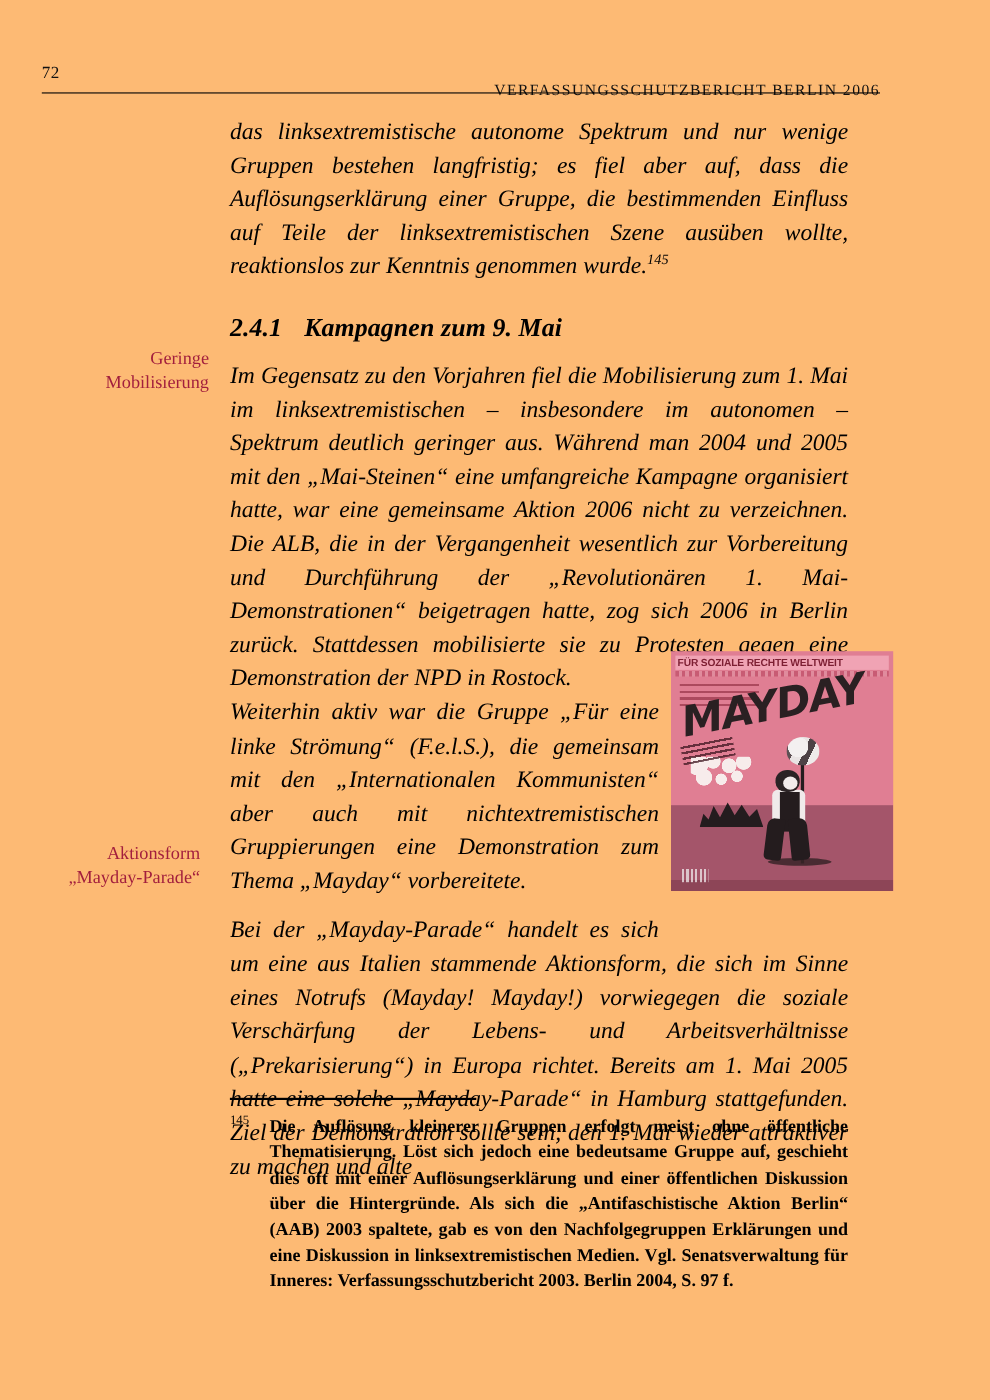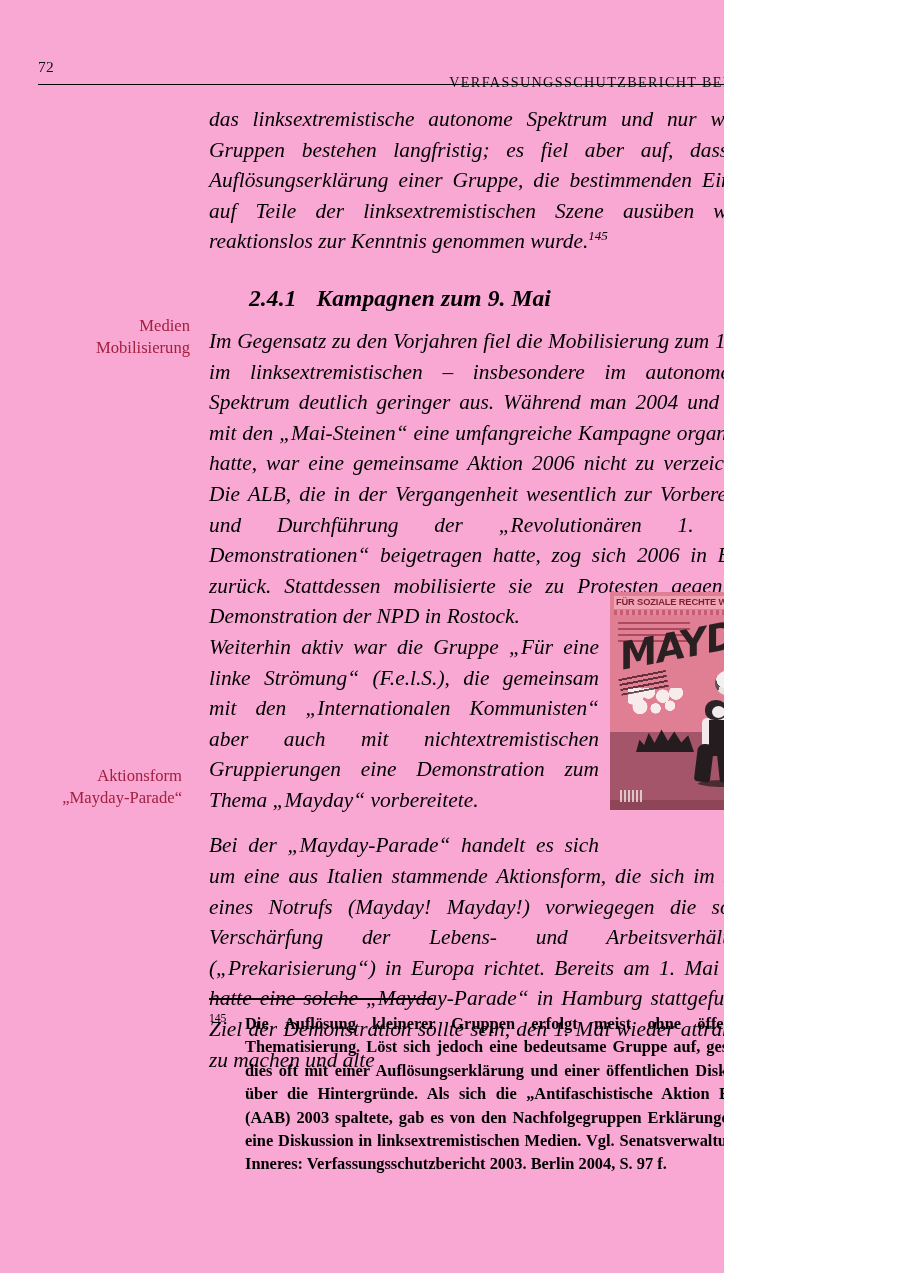--- a/index.html
+++ b/index.html
@@ -7,23 +7,23 @@
     margin: 0;
     padding: 0;
     background: #ffffff;
   }
   body {
     font-family: "Liberation Serif", "DejaVu Serif", serif;
     color: #000000;
   }
   .page {
     position: relative;
-    width: 724px;
+    width: 900px;
     height: 1273px;
-    background: #f9a8d4;
+    background: #fdba74;
     overflow: hidden;
     box-sizing: border-box;
   }
 
   
   .running-head {
     position: absolute;
     left: 38px;
     top: 58px;
     width: 762px;
@@ -80,21 +80,21 @@
     line-height: 0;
   }
 
   h2.section {
     margin: 26px 0 13px 0;
     font-size: 23.5px;
     line-height: 30px;
     font-weight: bold;
     letter-spacing: 0.1px;
   }
-  h2.section .num { margin-right: 20px; margin-left: 40px; }
+  h2.section .num { margin-right: 20px; }
 
   
   .margin-note {
     position: absolute;
     width: 160px;
     text-align: right;
     color: #a21f3d;
     font-size: 16.6px;
     line-height: 21.5px;
   }
@@ -362,21 +362,21 @@
 
 <div class="page">
 
   <div class="running-head">
     <span class="folio">72</span>
     <span class="head-title">VERFASSUNGSSCHUTZBERICHT BERLIN 2006</span>
   </div>
   <div class="head-rule"></div>
 
   <div class="margin-note mn-1">
-    <span>Medien</span><br>
+    <span>Geringe</span><br>
     <span>Mobilisierung</span>
   </div>
   <div class="margin-note mn-2">
     <span>Aktionsform</span><br>
     <span>„Mayday-Parade“</span>
   </div>
 
   <div class="col">
 
     <p class="body"><span>das linksextremistische autonome Spektrum und nur wenige Gruppen bestehen langfristig; es fiel aber auf, dass die Auflösungserklärung einer Gruppe, die bestimmenden Einfluss auf Teile der linksextremistischen Szene ausüben wollte, reaktionslos zur Kenntnis genommen wurde.</span><span class="sup">145</span></p>

